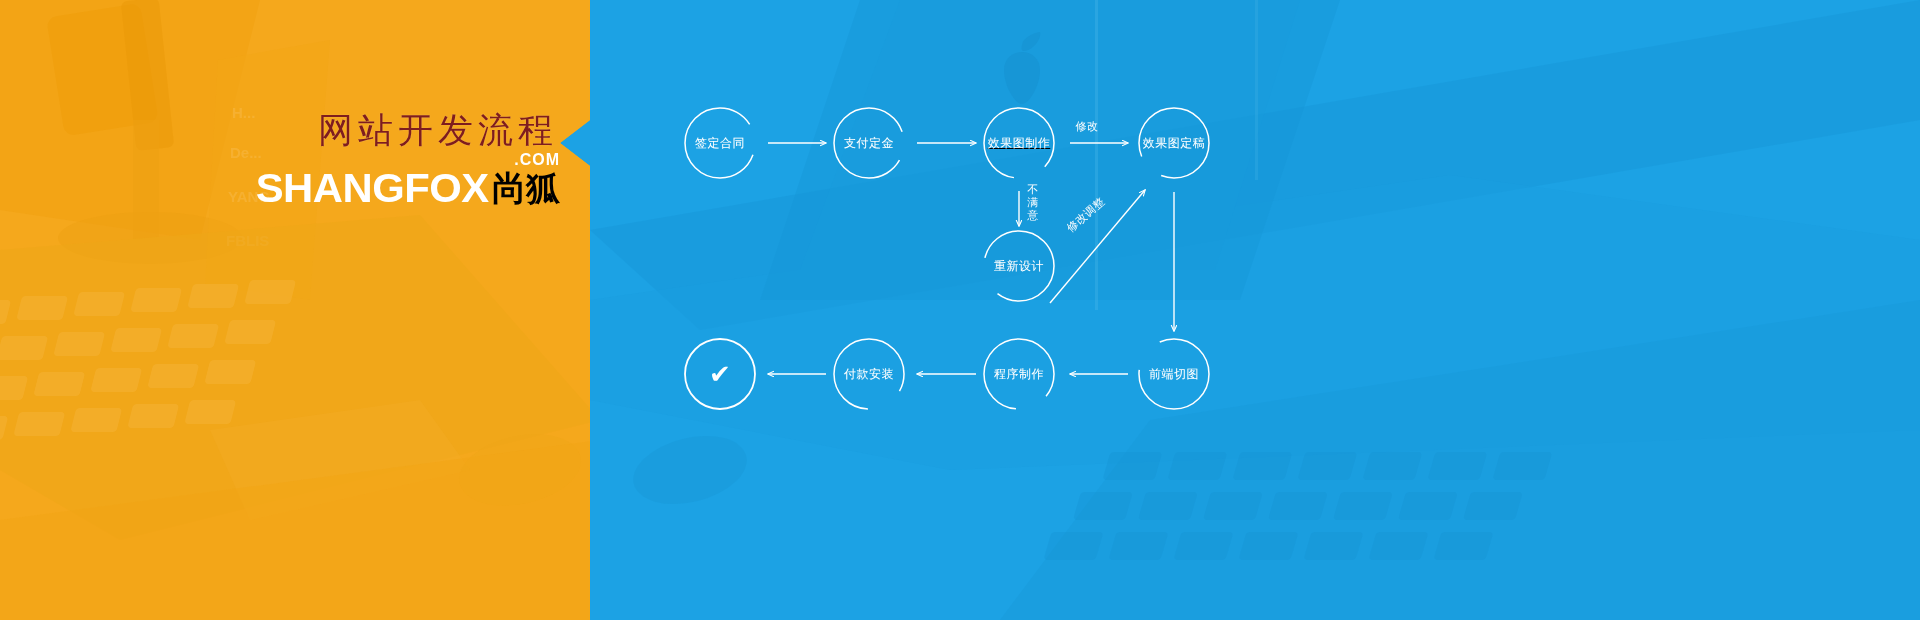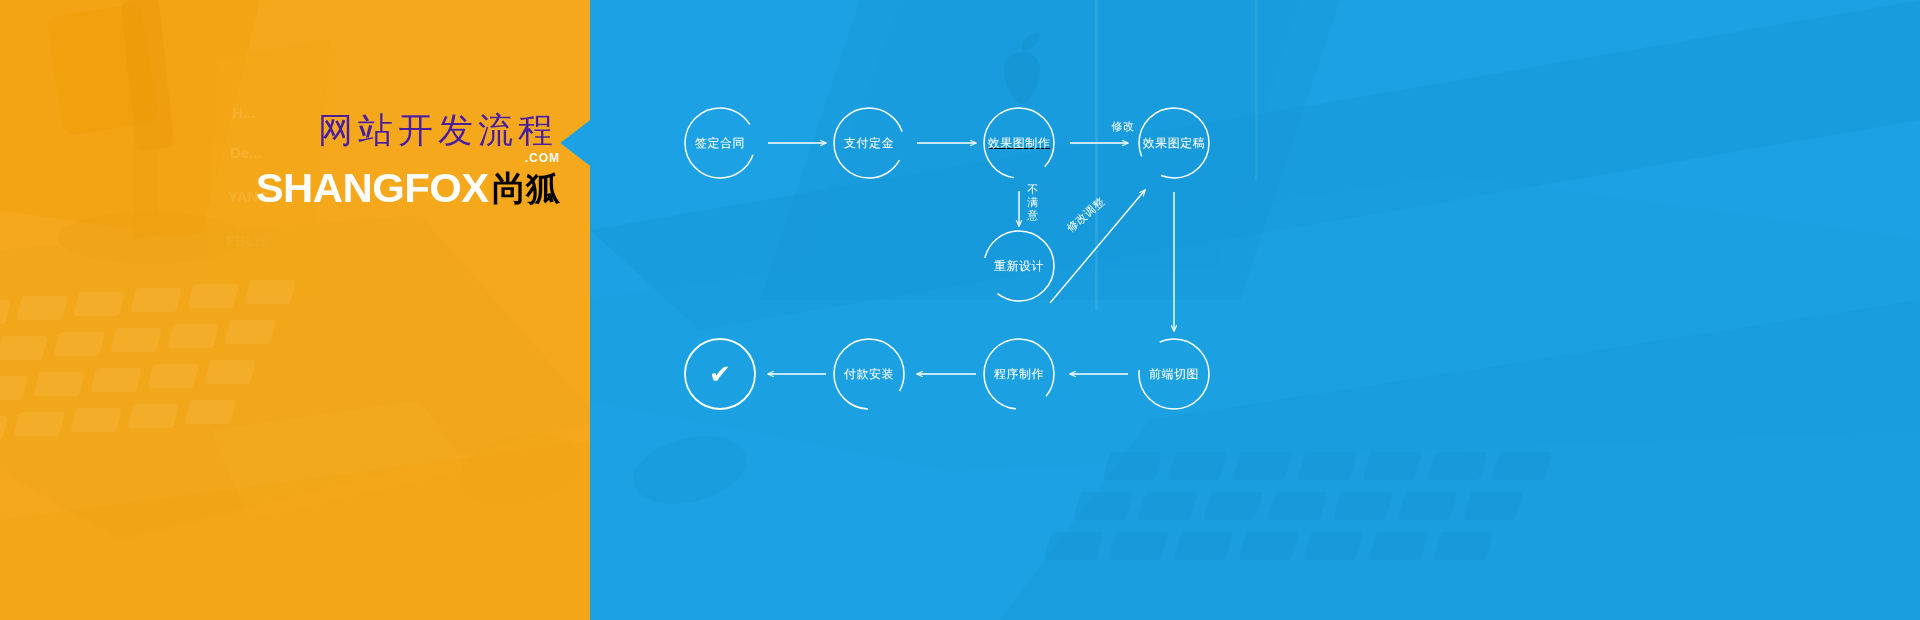--- a/index.html
+++ b/index.html
@@ -28,42 +28,42 @@
   }
   .orange-tex{position:absolute;pointer-events:none;}
 
   
   .left-content{
     position:absolute;left:0;top:0;width:590px;height:620px;
     z-index:6;
   }
   .page-title{
     position:absolute;right:32px;top:112px;
-    color:#4c1d95;font-size:35px;letter-spacing:5px;
+    color:#7f1d1d;font-size:35px;letter-spacing:5px;
     font-weight:300;white-space:nowrap;line-height:1;
     text-shadow:0 0 1px rgba(255,255,255,.35);
   }
   .logo-wrap{
     position:absolute;right:30px;top:168px;
     display:flex;align-items:center;white-space:nowrap;
   }
   .logo-latin{
     color:#FFFFFF;font-size:41px;font-weight:bold;
     letter-spacing:-0.5px;line-height:1;
     font-family:"Liberation Sans","DejaVu Sans",sans-serif;
     transform:scaleX(1.02);
   }
   .logo-cn{
     color:#000000;font-size:34px;font-weight:bold;
     letter-spacing:0px;line-height:1;margin-left:6px;
     position:relative;top:-1px;
   }
   .logo-dotcom{
     position:absolute;right:30px;top:152px;
-    color:#FFFFFF;font-size:12px;font-weight:bold;letter-spacing:1px;
+    color:#FFFFFF;font-size:16px;font-weight:bold;letter-spacing:1px;
     line-height:1;
   }
 
   
   .flow{
     position:absolute;left:0;top:0;width:1920px;height:620px;z-index:5;
   }
   .node{
     position:absolute;width:72px;height:72px;border-radius:50%;
     display:flex;align-items:center;justify-content:center;
@@ -292,18 +292,18 @@
       <span class="node-label">付款安装</span>
     </div>
 
     <div class="node" style="left:720px;top:374px;">
       <svg class="ring" viewBox="0 0 72 72">
         <circle cx="36" cy="36" r="35" fill="none" stroke="#FFFFFF" stroke-width="1.8"></circle>
       </svg>
       <span class="node-check">✔</span>
     </div>
 
-    <div class="edge-label" style="left:1123px;top:127px;">修改</div>
+    <div class="edge-label" style="left:1087px;top:127px;">修改</div>
     <div class="edge-label vert" style="left:1033px;top:202px;">不满意</div>
     <div class="edge-label diag" style="left:1086px;top:215px;">修改调整</div>
 
   </div>
 </div>
 
 </body></html>

